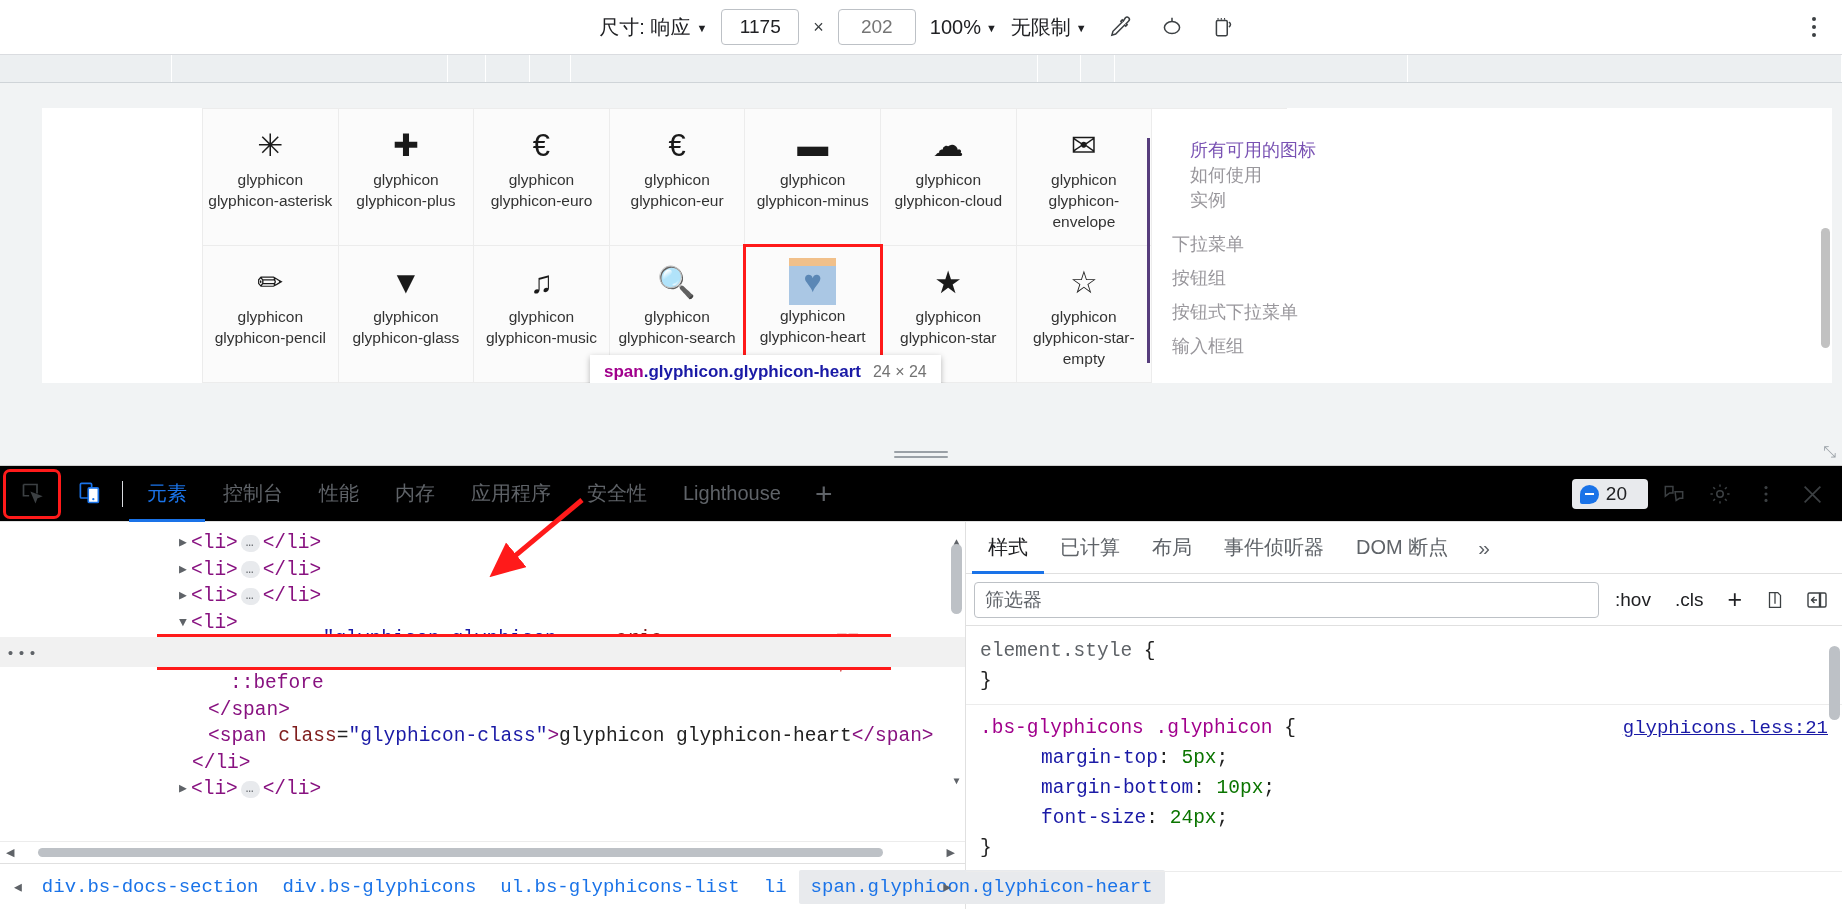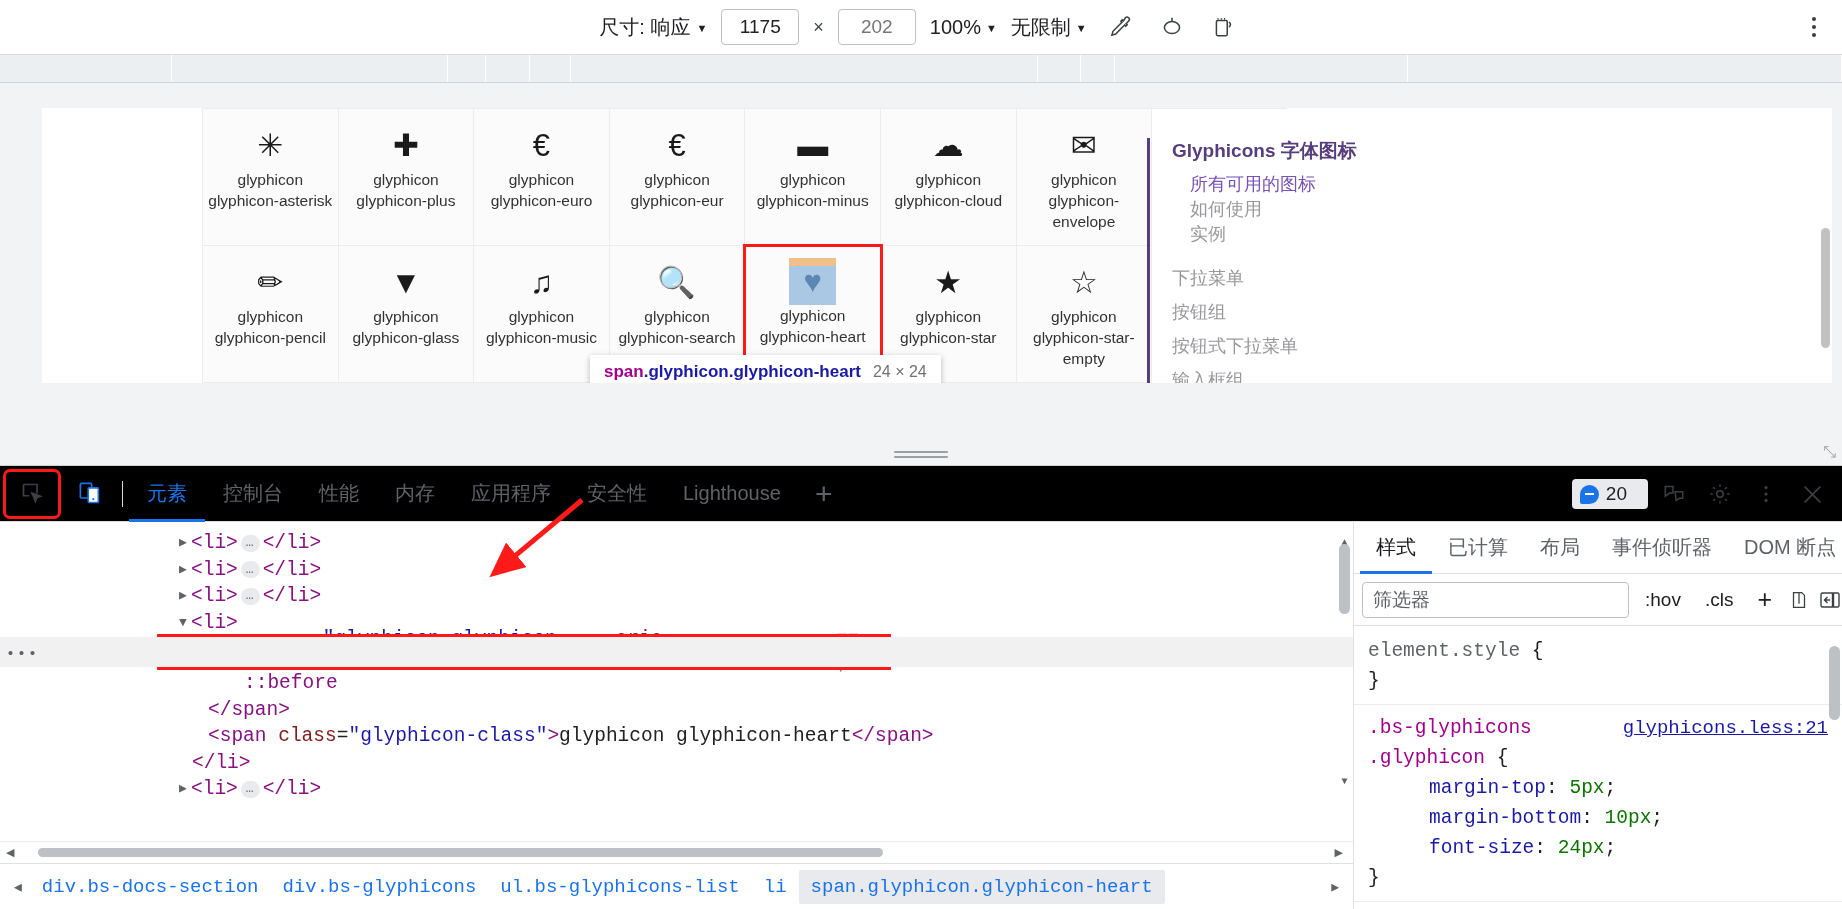--- a/index.html
+++ b/index.html
@@ -199,21 +199,21 @@
     display:flex;align-items:center;justify-content:center;
   }
   .msg-dot i{ display:block;width:9px;height:2px;background:#fff;}
   .msg-count{ font-size:19px; color:#202124; }
   .ico-btn{ width:40px;height:40px;display:flex;align-items:center;justify-content:center;cursor:pointer;}
 
   #dt-body{ flex:1; display:flex; min-height:0; }
 
   
   #dom-pane{
-    width:1354px; position:relative;
+    width:966px; position:relative;
     border-right:1px solid #e0e0e0;
     display:flex; flex-direction:column; min-height:0;
   }
   #dom-tree{
     flex:1; overflow:hidden; position:relative;
     font-family:"Liberation Mono", monospace;
     font-size:19.5px; line-height:26.5px;
     padding:8px 0 0 0;
   }
   .dom-row{ display:flex; align-items:center; height:26.5px; white-space:nowrap; padding-left:0;}
@@ -450,21 +450,20 @@
 
     <div class="dt-tooltip">
       <span>
         <span class="tt-tag">span</span><span class="tt-cls">.glyphicon.glyphicon-heart</span>
       </span>
       <span class="tt-size">24 × 24</span>
 
     </div>
 
     <div class="side-nav">
-      <h4>Glyphicons 字体图标</h4>
       <div class="side-sub active">所有可用的图标</div>
       <div class="side-sub">如何使用</div>
       <div class="side-sub">实例</div>
       <div class="side-item" style="margin-top:14px">下拉菜单</div>
       <div class="side-item">按钮组</div>
       <div class="side-item">按钮式下拉菜单</div>
       <div class="side-item">输入框组</div>
     </div>
 
     <div class="page-scroll"></div>
@@ -584,21 +583,21 @@
             <span>&nbsp;</span>
             <span class="attrname">aria-hidden</span>
             <span class="txt">=</span>
             <span class="attrval">"true"</span>
             <span class="tag">&gt;</span>
             <span>&nbsp;</span>
             <span class="dollar">== $0</span>
           </div>
         </div>
 
-        <div class="dom-row" style="padding-left:230px;margin-top:3px;margin-left:14px;">
+        <div class="dom-row" style="padding-left:230px;margin-top:3px;">
           <span class="pseudo">::before</span>
         </div>
 
         <div class="dom-row" style="padding-left:208px">
           <span class="tag">&lt;/span&gt;</span>
         </div>
 
         <div class="dom-row" style="padding-left:208px">
           <span class="tag">&lt;span</span>
           <span>&nbsp;</span>

